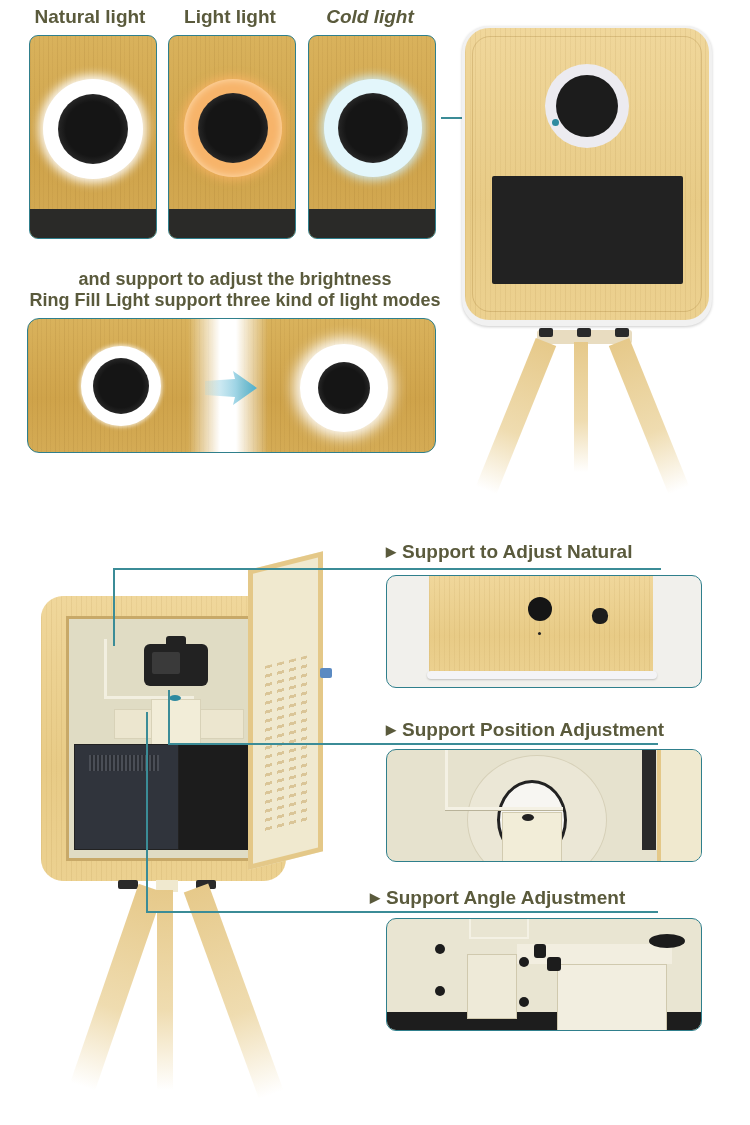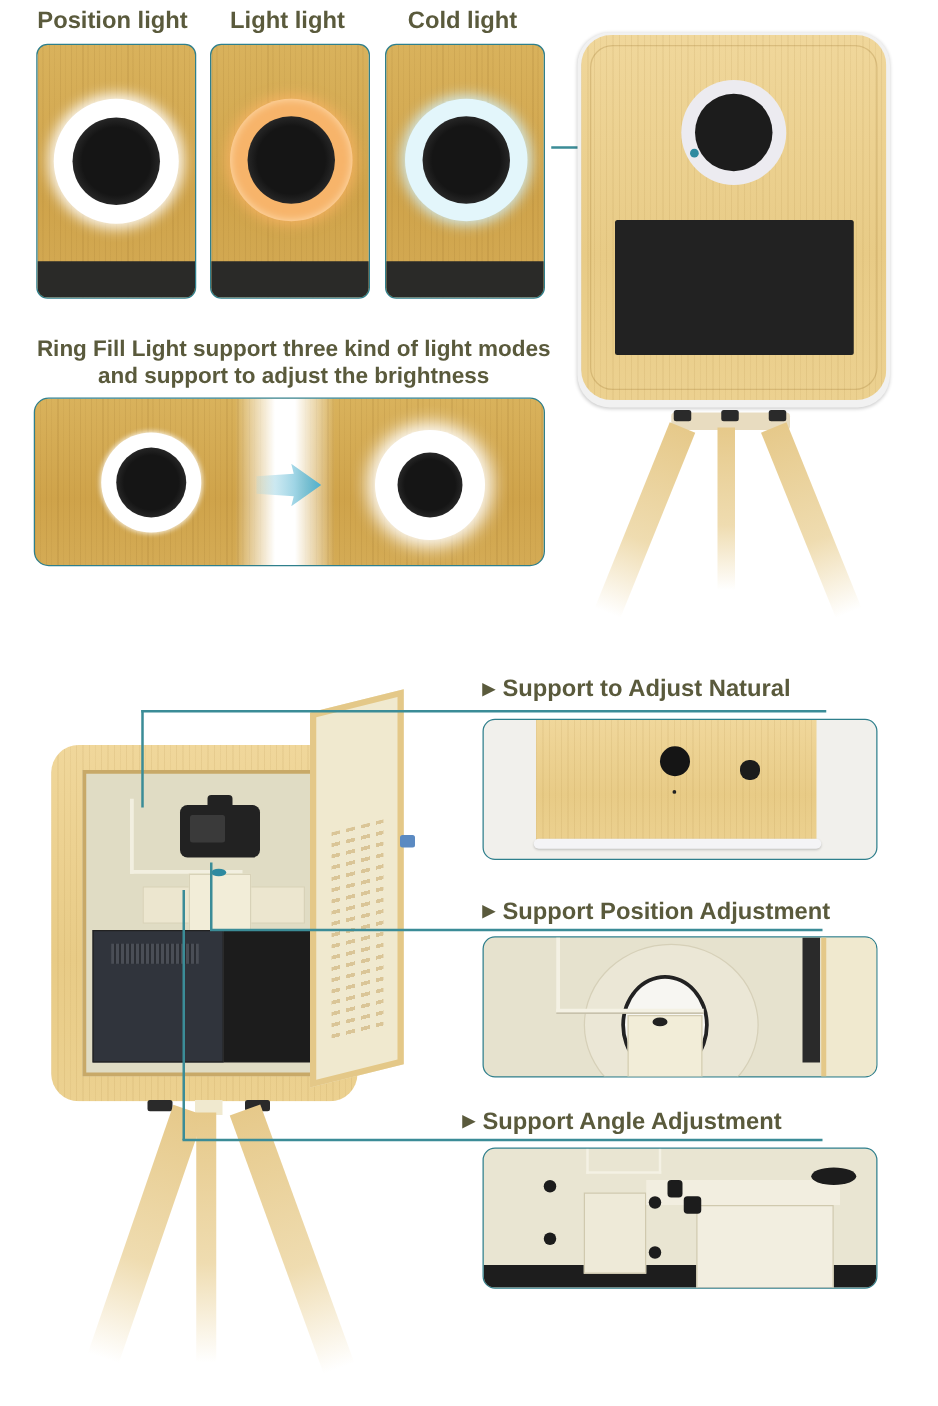--- a/index.html
+++ b/index.html
@@ -24,23 +24,23 @@
   .hole { position: absolute; border-radius: 50%; background: radial-gradient(circle, #151515 55%, #2b2b2b 75%, rgba(60,60,60,0.6) 100%); }
   .connector { position: absolute; background: #3b8c97; }
   .section-title { color: #5a5a3c; font-weight: bold; font-size: 19px; white-space: nowrap; }
   .section-title .tri { display: inline-block; font-size: 13px; margin-right: 6px; vertical-align: 2px; }
   .detail-card { left: 386px; width: 316px; height: 113px; border: 1.5px solid #2f7f8c; border-radius: 10px; overflow: hidden; }
   .leg { position: absolute; width: 22px; background: linear-gradient(180deg, #e6c98a, #efdcb0 60%, rgba(255,255,255,0)); }
 </style>
 </head>
 <body>
 
-<div class="abs label" style="left:28px; top:6px; width:124px;">Position light</div>
+<div class="abs label" style="left:28px; top:6px; width:124px;">Natural light</div>
 <div class="abs label" style="left:168px; top:6px; width:124px;">Light light</div>
-<div class="abs label" style="left:308px; top:6px; width:124px;">Cold light</div>
+<div class="abs label" style="left:308px; top:6px; width:124px;font-style:italic;">Cold light</div>
 
 <div class="abs card mode-card wood" style="left:29px;">
   <div class="ring" style="left:13px; top:43px; width:100px; height:100px; background:#fff; box-shadow:0 0 10px 4px rgba(255,255,255,0.9);"></div>
   <div class="hole" style="left:28px; top:58px; width:70px; height:70px;"></div>
   <div class="bar"></div>
 </div>
 
 <div class="abs card mode-card wood" style="left:168px;">
   <div class="ring" style="left:15px; top:43px; width:98px; height:98px; background:#f7b46a; box-shadow:0 0 10px 3px rgba(250,180,100,0.8), inset 0 0 8px rgba(255,230,190,0.9);"></div>
   <div class="hole" style="left:29px; top:57px; width:70px; height:70px;"></div>
@@ -67,22 +67,22 @@
 <div class="abs" style="left:537px; top:330px; width:95px; height:14px; background:#e8dcc0; border-radius:3px;">
   <div style="position:absolute; left:2px; top:-2px; width:14px; height:9px; background:#2a2a2a; border-radius:2px;"></div>
   <div style="position:absolute; left:40px; top:-2px; width:14px; height:9px; background:#2a2a2a; border-radius:2px;"></div>
   <div style="position:absolute; left:78px; top:-2px; width:14px; height:9px; background:#2a2a2a; border-radius:2px;"></div>
 </div>
 <div class="leg" style="left:535px; top:342px; height:160px; transform:rotate(22deg); transform-origin:top center;"></div>
 <div class="leg" style="left:574px; top:342px; height:130px; width:14px;"></div>
 <div class="leg" style="left:608px; top:342px; height:160px; transform:rotate(-22deg); transform-origin:top center;"></div>
 
 <div class="abs label" style="left:0; top:269px; width:470px; font-size:18px; line-height:21px;">
+  <div>and support to adjust the brightness</div>
   <div>Ring Fill Light support three kind of light modes</div>
-  <div>and support to adjust the brightness</div>
 </div>
 
 <div class="abs card wood" style="left:27px; top:318px; width:409px; height:135px; border-radius:12px;">
   <div style="position:absolute; left:160px; top:0; width:80px; height:100%; background:linear-gradient(90deg, rgba(255,255,255,0), #fff 40%, #fff 60%, rgba(255,255,255,0));"></div>
   <div class="ring" style="left:53px; top:27px; width:80px; height:80px; background:#fff; box-shadow:0 0 4px 1px rgba(255,255,255,0.8);"></div>
   <div class="hole" style="left:65px; top:39px; width:56px; height:56px;"></div>
   <div class="ring" style="left:272px; top:25px; width:88px; height:88px; background:#fff; box-shadow:0 0 14px 6px rgba(255,255,255,0.95);"></div>
   <div class="hole" style="left:290px; top:43px; width:52px; height:52px;"></div>
   <svg style="position:absolute; left:177px; top:52px;" width="52" height="34" viewBox="0 0 52 34">
     <defs>

